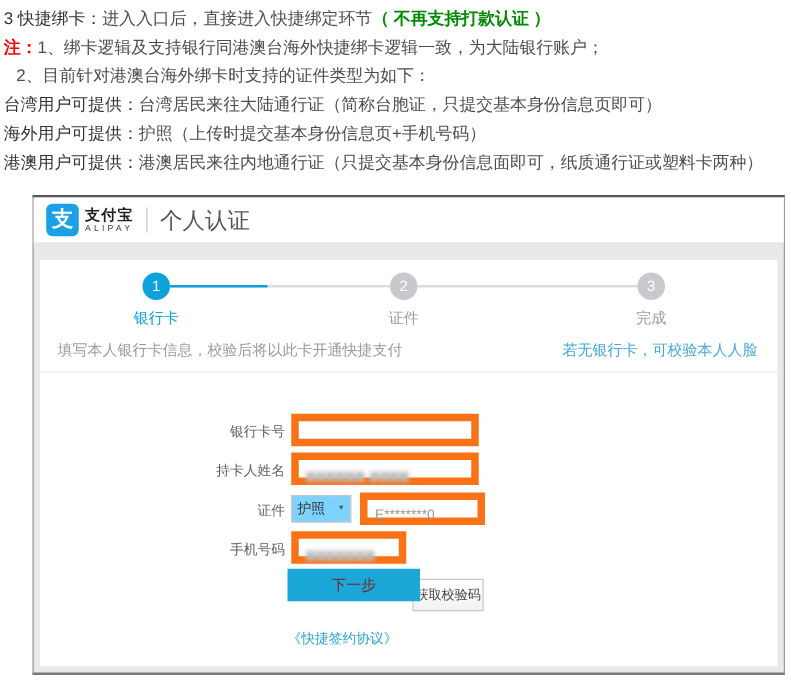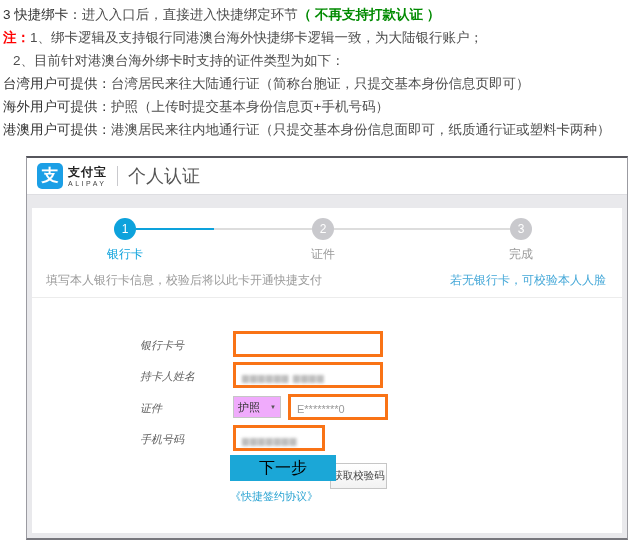--- a/index.html
+++ b/index.html
@@ -62,45 +62,45 @@
   }
   .step .slabel{margin-top:6px;font-size:12px;color:#9b9b9b;}
   .step.active .circle{background:var(--accent-blue);}
   .step.active .slabel{color:var(--accent-blue);}
   
   .sub-row{position:absolute;top:52px;left:14px;right:16px;font-size:12px;margin-top:12px;}
   .sub-left{color:#9b9b9b;float:left;}
   .face-link{color:var(--link-blue);float:right;text-decoration:none;cursor:pointer;}
   .hr{position:absolute;top:89px;left:0;right:0;height:1px;background:#ececec;}
   
-  .f-label{position:absolute;left:108px;width:100px;
-    font-size:11px;color:#5f5f5f;font-style:italic;}
+  .f-label{position:absolute;left:96px;width:100px;text-align:right;
+    font-size:11px;color:#5f5f5f;}
   .f-input{
-    position:absolute;background:#fff;border:3px solid #f97316;
+    position:absolute;background:#fff;border:6px solid #f97316;
     height:26px;font-size:11px;color:#999;line-height:24px;padding-left:6px;
   }
   .masked{filter:blur(1.6px);color:#bdbdbd;font-size:9px;letter-spacing:1px;line-height:24px;}
   .f-select{
     position:absolute;left:201px;width:48px;height:22px;border:1px solid #c6c6c6;
-    font-size:11px;color:#333;line-height:20px;padding:0 4px;cursor:pointer;background:#f0abfc;
+    font-size:11px;color:#333;line-height:20px;padding:0 4px;cursor:pointer;background:#7dd3fc;
   }
   .f-select .arrow{float:right;font-size:6px;color:#555;line-height:20px;}
   .sms-btn{
     position:absolute;left:298px;width:57px;height:26px;
     border:1px solid #c6c6c6;background:linear-gradient(#fff,#f2f2f2);
     font-size:10.5px;color:#444;cursor:pointer;
     font-family:inherit;
   }
   .next-btn{
     position:absolute;left:198px;top:247px;width:106px;height:26px;
-    background:var(--button-blue);border:none;color:#000000;font-size:16px;
+    background:var(--button-blue);border:none;color:#7f1d1d;font-size:12px;
     cursor:pointer;font-family:inherit;
   }
   .agreement{
-    position:absolute;left:198px;top:281px;font-size:11px;
+    position:absolute;left:198px;top:295px;font-size:11px;
     color:#2aa3d2;text-decoration:none;cursor:pointer;
   }
 </style>
 </head>
 <body>
 
 <div class="doc">
   <div class="line">
     <span class="t-dark">3 快捷绑卡：</span><span>进入入口后，直接进入快捷绑定环节</span><span class="t-green">（ 不再支持打款认证 ）</span>
   </div>

